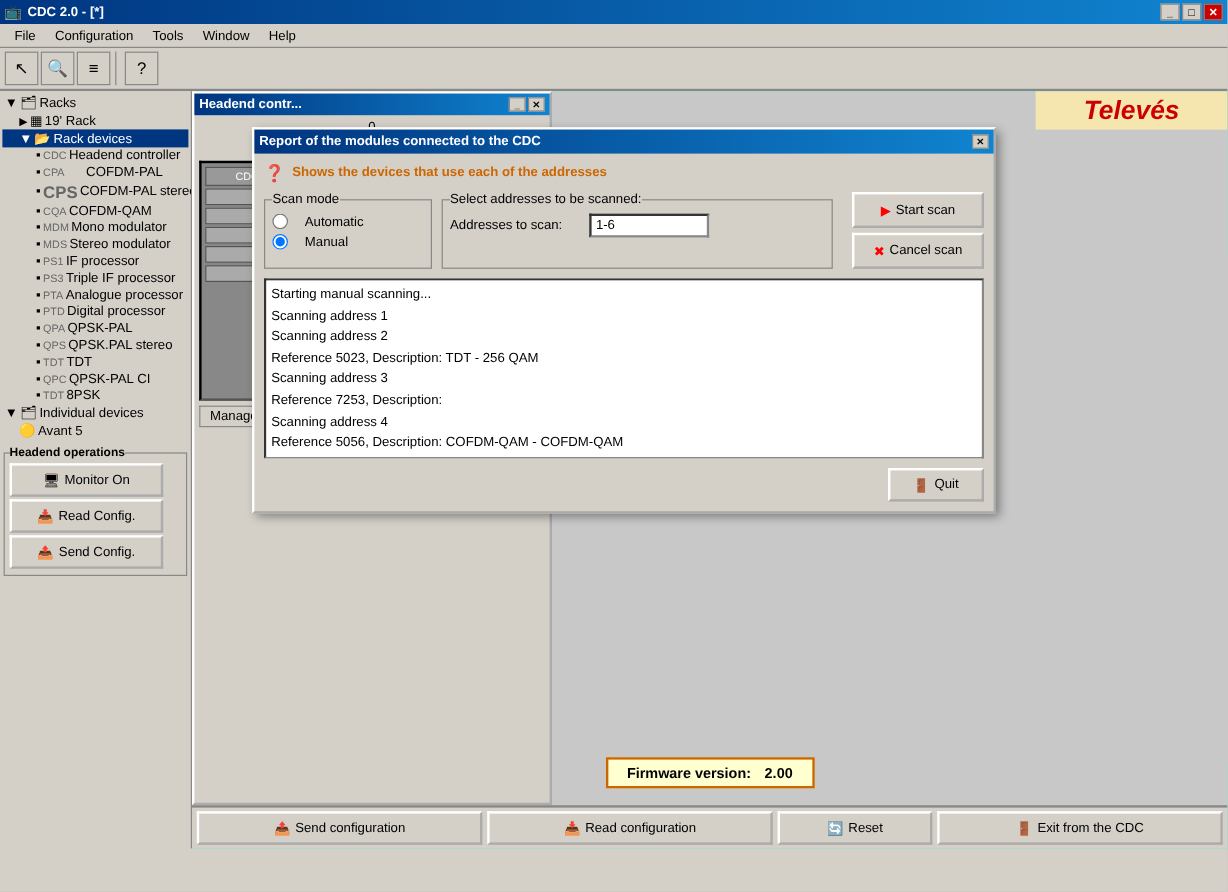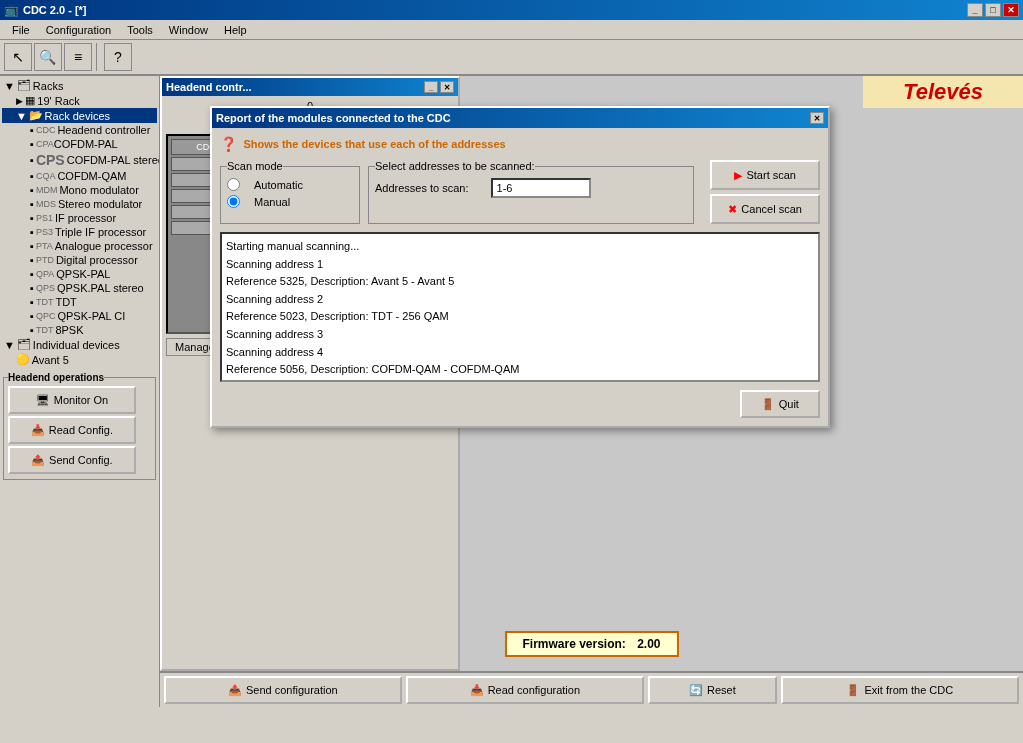--- a/index.html
+++ b/index.html
@@ -119,21 +119,21 @@
       </div>
 
       <div class="tree-item" style="padding-left:28px;">
         <span style="margin-right:2px;">▪</span>
         <span style="font-size:9px;margin-right:2px;color:#666;">CDC</span>
         <span>Headend controller</span>
       </div>
 
       <div class="tree-item" style="padding-left:28px;">
         <span style="margin-right:2px;">▪</span>
-        <span style="font-size:9px;margin-right:0;color:#666;">CPA</span>
+        <span style="font-size:9px;margin-right:18px;color:#666;">CPA</span>
         <span>COFDM-PAL</span>
       </div>
 
       <div class="tree-item" style="padding-left:28px;">
         <span style="margin-right:2px;">▪</span>
         <span style="font-size:14px;margin-right:2px;color:#666;font-weight:bold;">CPS</span>
         <span>COFDM-PAL stereo</span>
       </div>
 
       <div class="tree-item" style="padding-left:28px;">
@@ -315,24 +315,24 @@
             <button class="scan-btn">
               <span style="color:red;">✖</span>
               <span>Cancel scan</span>
             </button>
           </div>
         </div>
 
         <div class="log-area" id="log-area">
             <div>Starting manual scanning...</div>
             <div>Scanning address 1</div>
-            <div>Reference 5325, Description: Avant 5 - Avant 5</div>
             <div>Scanning address 2</div>
             <div>Reference 5023, Description: TDT - 256 QAM</div>
             <div>Scanning address 3</div>
+            <div>Reference 7253, Description:</div>
             <div>Scanning address 4</div>
             <div>Reference 5056, Description: COFDM-QAM - COFDM-QAM</div>
           </div>
 
         <div class="quit-row">
           <button class="quit-btn">
             <span>🚪</span>
             <span>Quit</span>
           </button>
         </div>

